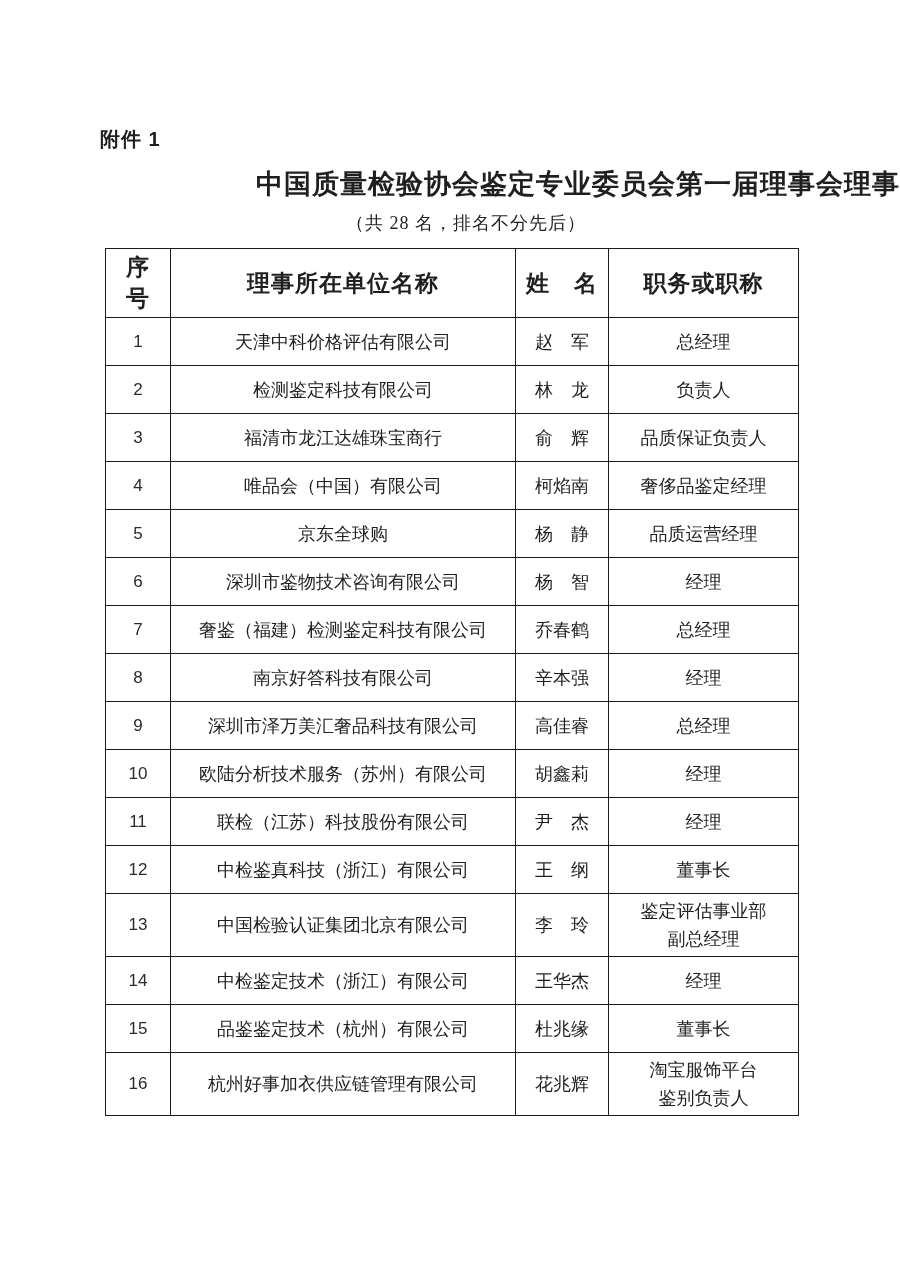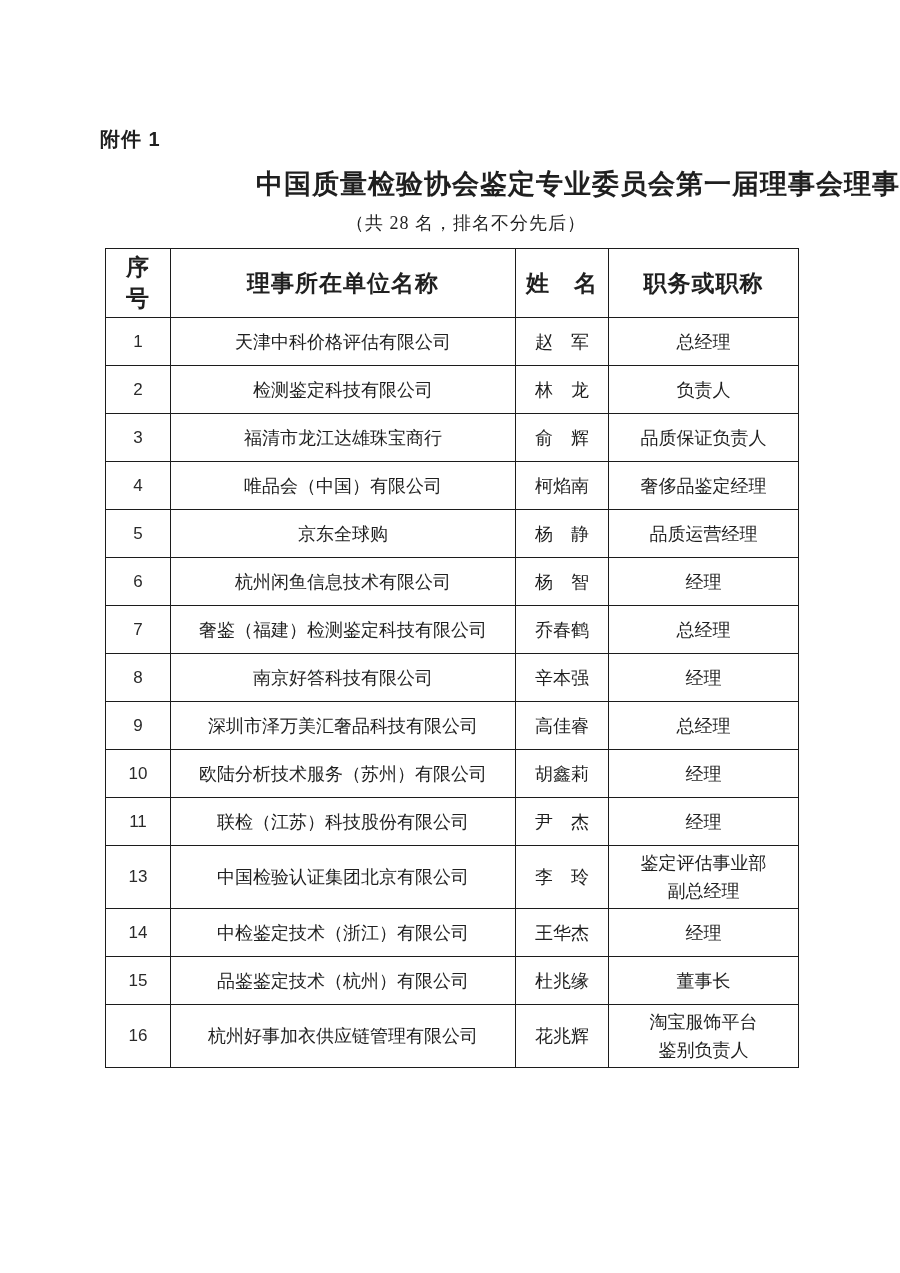--- a/index.html
+++ b/index.html
@@ -145,21 +145,21 @@
           <td class="c3">奢侈品鉴定经理</td>
         </tr>
         <tr>
           <td class="c0">5</td>
           <td class="c1">京东全球购</td>
           <td class="c2">杨　静</td>
           <td class="c3">品质运营经理</td>
         </tr>
         <tr>
           <td class="c0">6</td>
-          <td class="c1">杭州闲鱼信息技术有限公司</td>
+          <td class="c1">深圳市鉴物技术咨询有限公司</td>
           <td class="c2">杨　智</td>
           <td class="c3">经理</td>
         </tr>
         <tr>
           <td class="c0">7</td>
           <td class="c1">奢鉴（福建）检测鉴定科技有限公司</td>
           <td class="c2">乔春鹤</td>
           <td class="c3">总经理</td>
         </tr>
         <tr>
@@ -178,20 +178,26 @@
           <td class="c0">10</td>
           <td class="c1">欧陆分析技术服务（苏州）有限公司</td>
           <td class="c2">胡鑫莉</td>
           <td class="c3">经理</td>
         </tr>
         <tr>
           <td class="c0">11</td>
           <td class="c1">联检（江苏）科技股份有限公司</td>
           <td class="c2">尹　杰</td>
           <td class="c3">经理</td>
+        </tr>
+        <tr>
+          <td class="c0">12</td>
+          <td class="c1">中检鉴真科技（浙江）有限公司</td>
+          <td class="c2">王　纲</td>
+          <td class="c3">董事长</td>
         </tr>
         <tr>
           <td class="c0">13</td>
           <td class="c1">中国检验认证集团北京有限公司</td>
           <td class="c2">李　玲</td>
           <td class="c3">鉴定评估事业部
 副总经理</td>
         </tr>
         <tr>
           <td class="c0">14</td>

